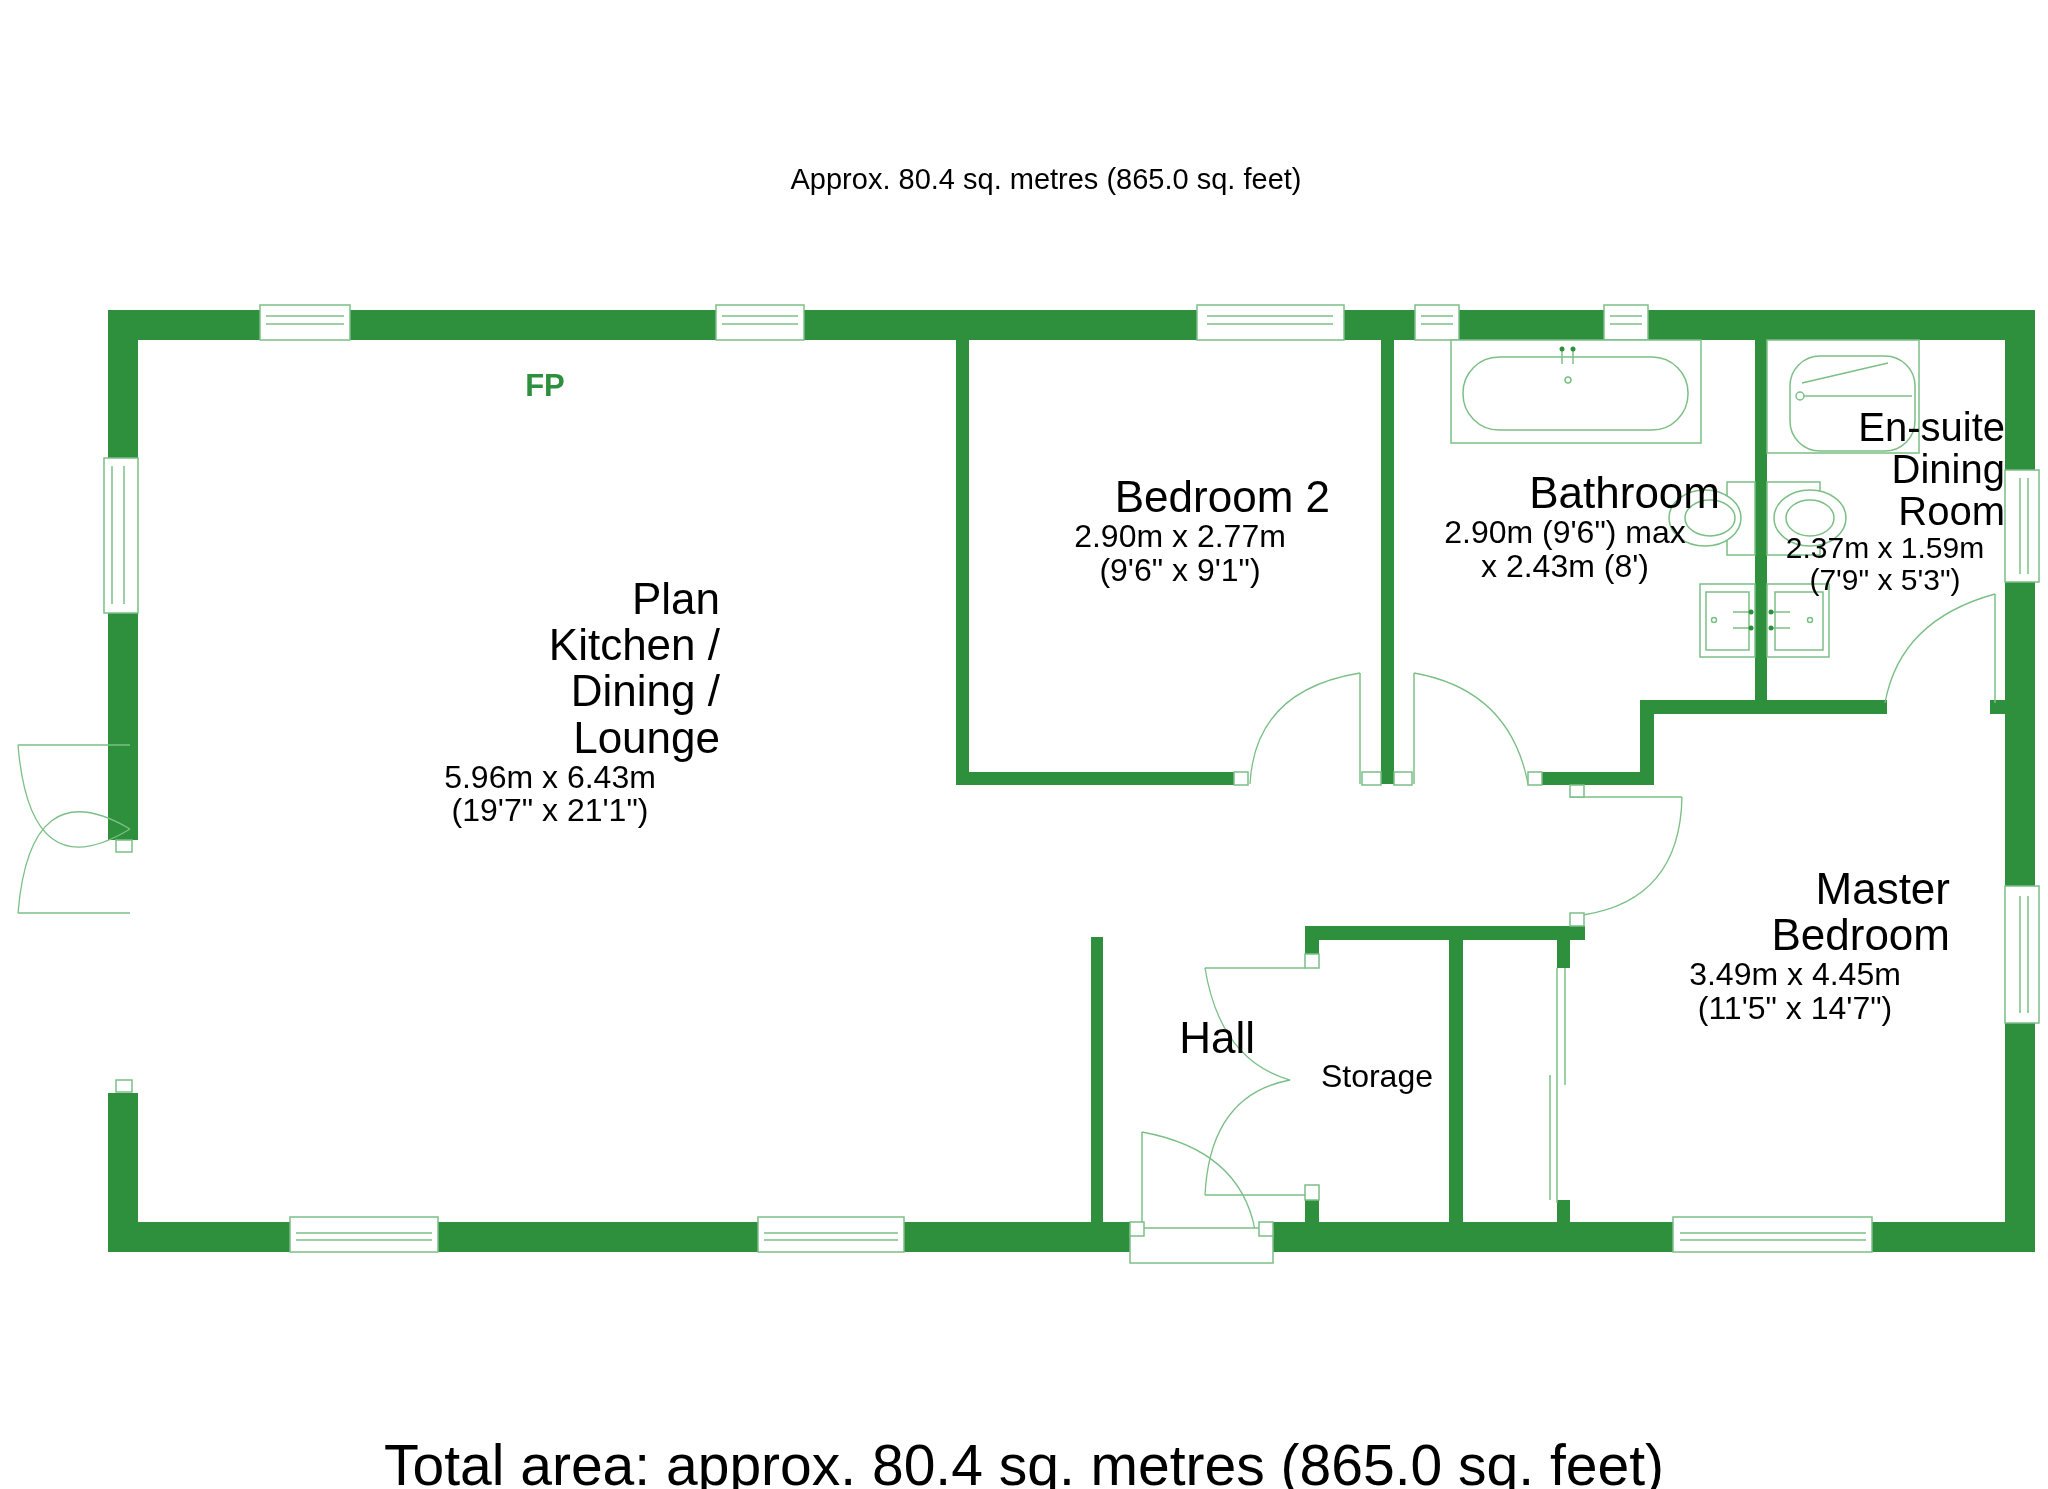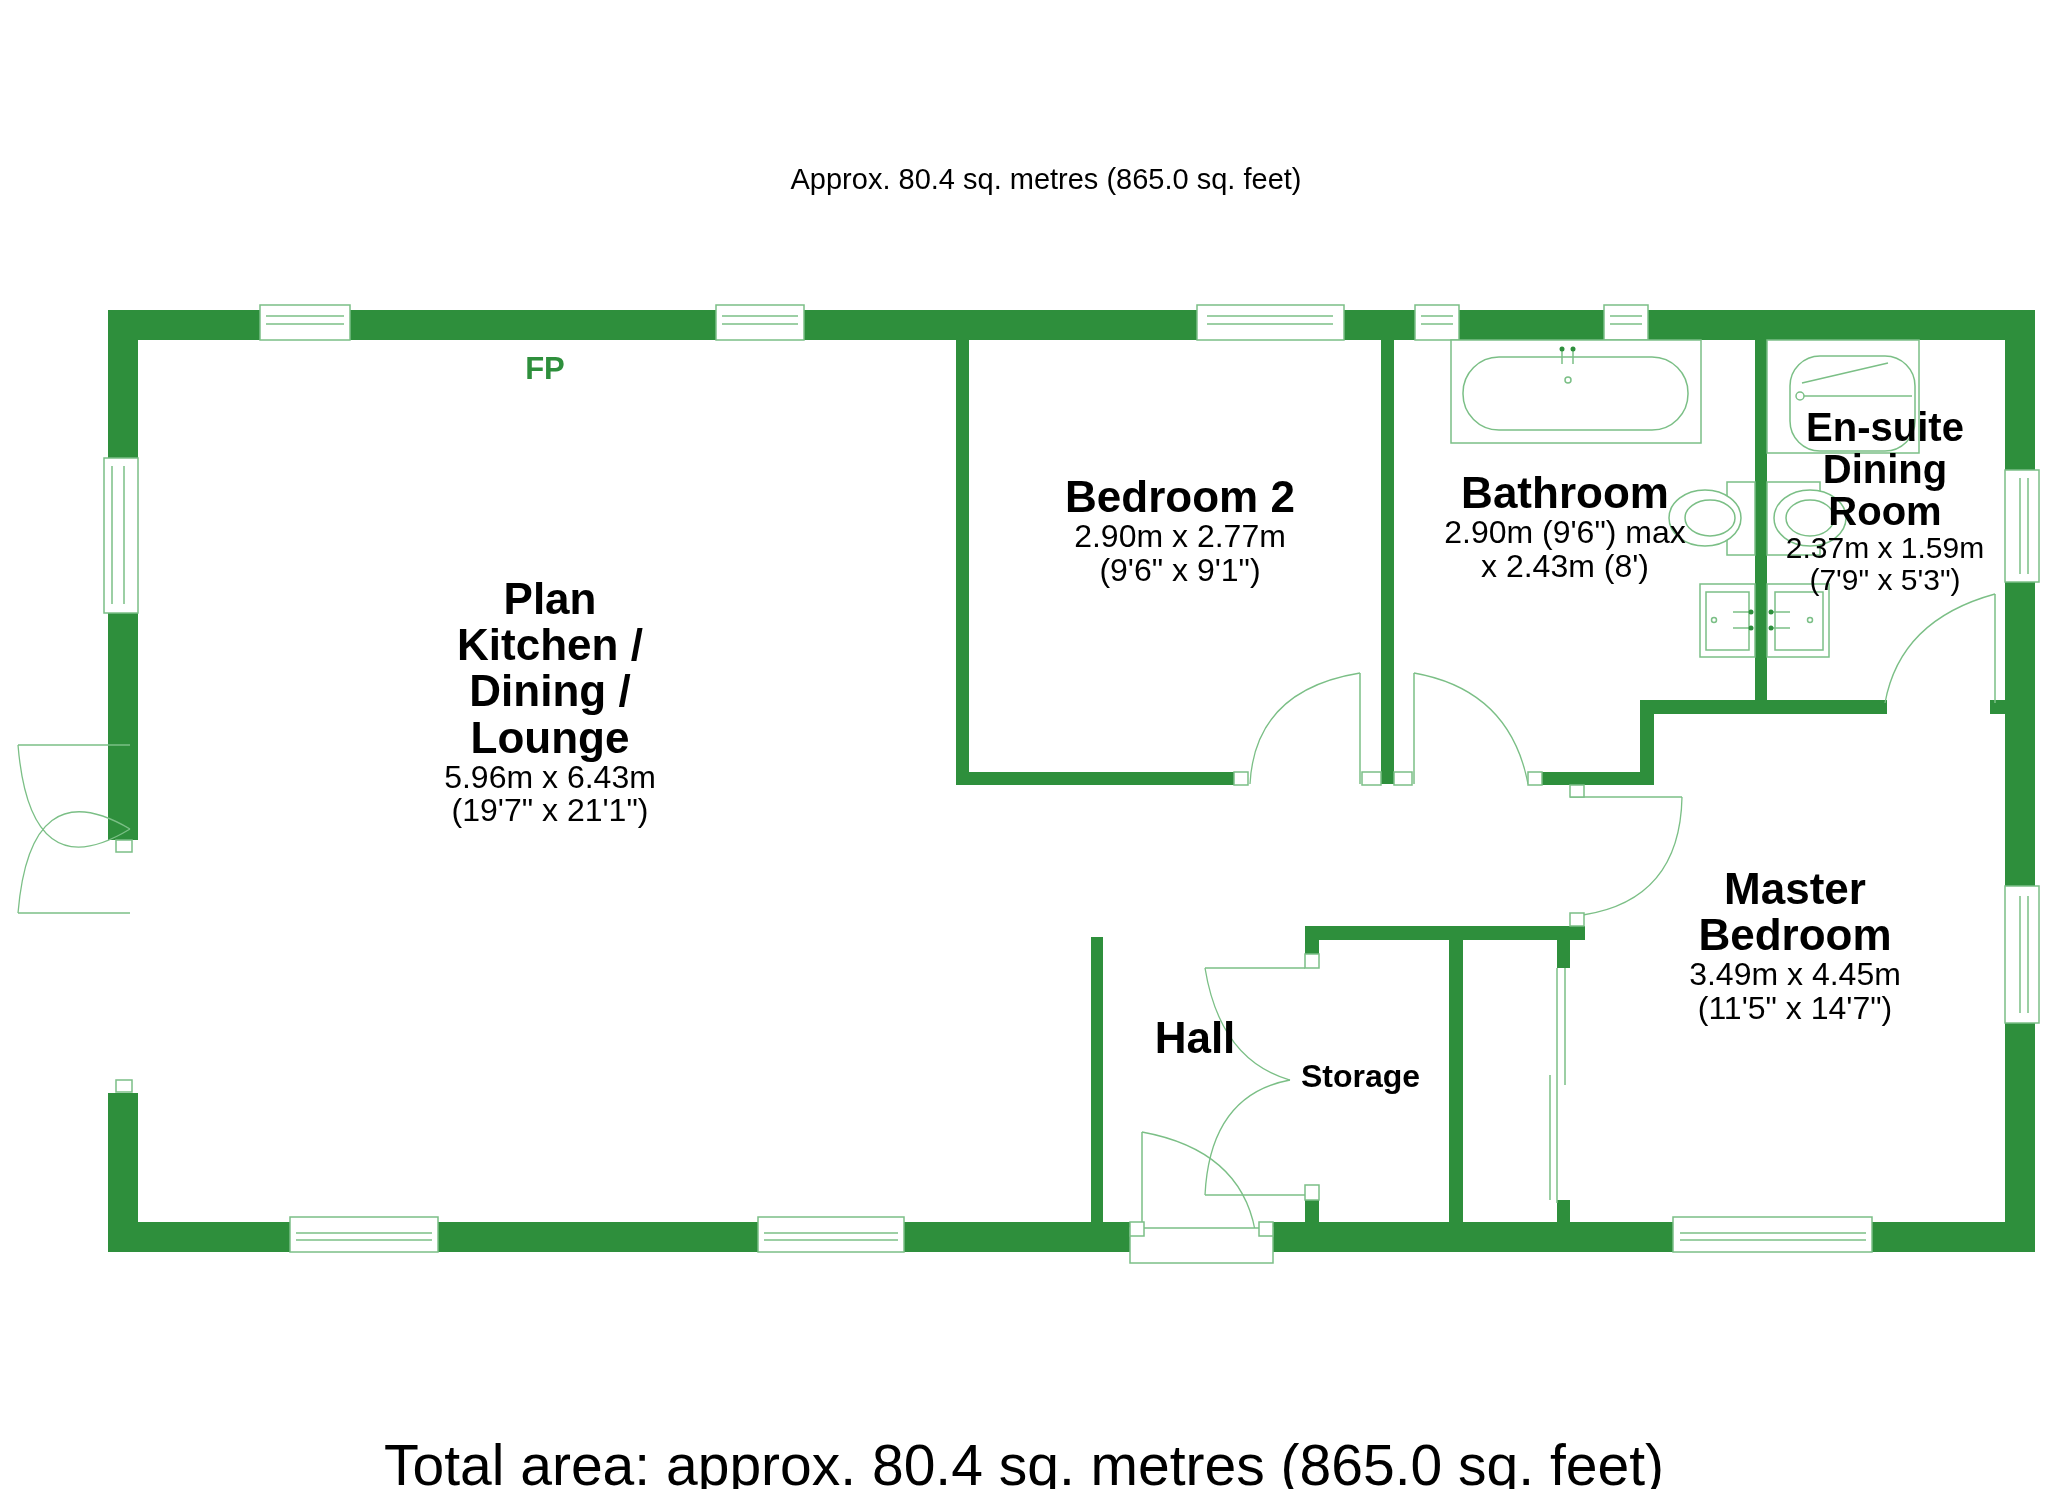--- a/index.html
+++ b/index.html
@@ -4,21 +4,21 @@
 <style>
   html, body { margin: 0; padding: 0; background: #ffffff; }
   body { width: 2048px; height: 1489px; position: relative; overflow: hidden; font-family: "Liberation Sans", sans-serif; }
   svg { position: absolute; left: 0; top: 0; }
   .wall { fill: #2e8f3c; }
   .fix { fill: #ffffff; stroke: #7bbf86; stroke-width: 1.5; }
   .fixline { fill: none; stroke: #7bbf86; stroke-width: 1.5; }
   .arc { fill: none; stroke: #7bbf86; stroke-width: 1.3; }
   .lbl { position: absolute; text-align: center; color: #000; line-height: 1.05; }
   .title { font-weight: bold; }
-  .name { font-weight: bold; display: block; }
+  .name { font-weight: normal; display: block; text-align: right; }
   .dimline { display: block; }
 </style>
 </head>
 <body>
 
 <div class="lbl" style="left:0; width:2048px; top:158px;">
   <div style="font-size:29px; margin-top:6px;margin-left:44px;">Approx. 80.4 sq. metres (865.0 sq. feet)</div>
 </div>
 
 <svg width="2048" height="1489" viewBox="0 0 2048 1489" xmlns="http://www.w3.org/2000/svg">
@@ -239,21 +239,21 @@
       <rect class="fix" x="1775" y="592" width="48" height="58"></rect>
       <line class="fixline" x1="1771" y1="612" x2="1790" y2="612"></line>
       <line class="fixline" x1="1771" y1="628" x2="1790" y2="628"></line>
       <circle cx="1771" cy="612" r="2.5" fill="#2e8f3c"></circle>
       <circle cx="1771" cy="628" r="2.5" fill="#2e8f3c"></circle>
       <circle class="fix" cx="1810" cy="620" r="2.5"></circle>
     </g>
   </g>
 </svg>
 
-<div class="lbl" style="left:500px; top:353px; width:90px; font-size:31px; font-weight:bold; color:#2e8f3c;">FP</div>
+<div class="lbl" style="left:500px; top:370px; width:90px; font-size:31px; font-weight:bold; color:#2e8f3c;">FP</div>
 
 <div class="lbl" style="left:380px; width:340px; top:576px;">
   <span class="name" style="font-size:44px;">Plan</span>
   <span class="name" style="font-size:44px;">Kitchen /</span>
   <span class="name" style="font-size:44px;">Dining /</span>
   <span class="name" style="font-size:44px;">Lounge</span>
   <span class="dimline" style="font-size:32px;">5.96m x 6.43m</span>
   <span class="dimline" style="font-size:32px;">(19'7" x 21'1")</span>
 </div>
 

